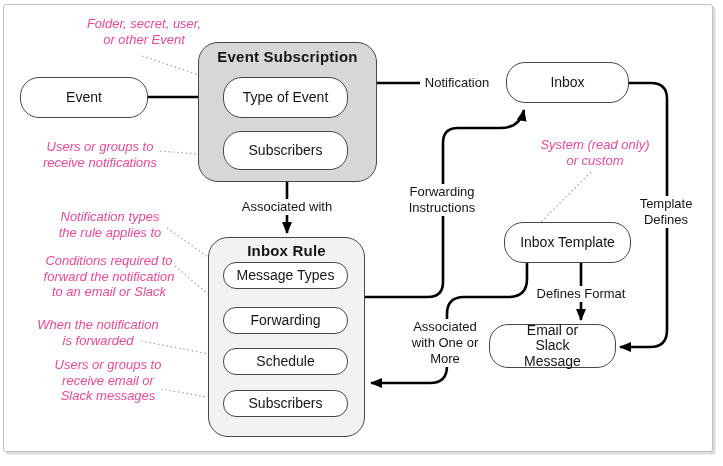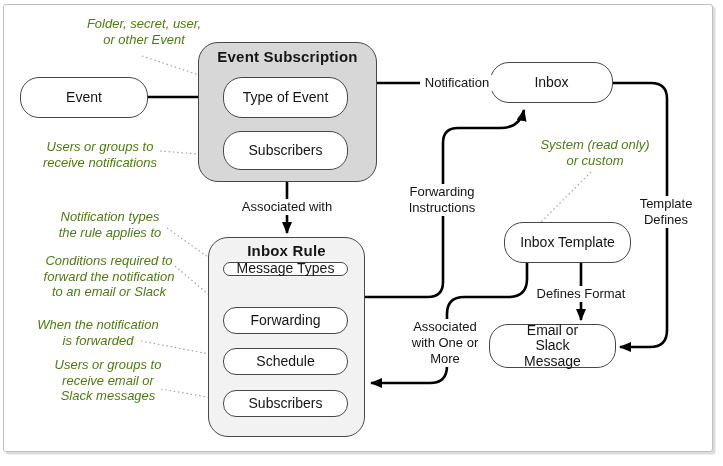--- a/index.html
+++ b/index.html
@@ -56,21 +56,21 @@
     font-size: 13px;
     text-align: center;
     line-height: 16px;
   }
   .ann {
     position: absolute;
     font-style: italic;
     font-size: 13px;
     text-align: center;
     line-height: 15.5px;
-    color: #4d7c0f;
+    color: #ec4899;
   }
   .ann div, .elabel div { white-space: nowrap; }
 </style>
 </head>
 <body>
 
 <div class="page">
 
   <div class="frame"></div>
 
@@ -109,23 +109,23 @@
   <div class="group" style="left:208px; top:237px; width:157px; height:200px; background:#f2f2f2;">
     <div class="group-title" style="top:4px;">Inbox Rule</div>
   </div>
 
   <div class="node" style="left:20px; top:77px; width:128px; height:41px;">Event</div>
 
   <div class="node" style="left:223px; top:77px; width:125px; height:41px;">Type of Event</div>
 
   <div class="node" style="left:223px; top:131px; width:125px; height:39px; border-radius:18px;">Subscribers</div>
 
-  <div class="node" style="left:490px; top:62px; width:123px; height:41px;">Inbox</div>
+  <div class="node" style="left:506px; top:62px; width:123px; height:41px;">Inbox</div>
 
-  <div class="node" style="left:223px; top:262px; width:125px; height:14px; border-radius:13px;text-align:right;">Message Types</div>
+  <div class="node" style="left:223px; top:262px; width:125px; height:27px; border-radius:13px;text-align:right;">Message Types</div>
 
   <div class="node" style="left:223px; top:307px; width:125px; height:27px; border-radius:13px;">Forwarding</div>
 
   <div class="node" style="left:223px; top:348px; width:125px; height:27px; border-radius:13px;">Schedule</div>
 
   <div class="node" style="left:223px; top:390px; width:125px; height:27px; border-radius:13px;">Subscribers</div>
 
   <div class="node" style="left:504px; top:222px; width:127px; height:41px;">Inbox Template</div>
 
   <div class="node multiline" style="left:489px; top:324px; width:127px; height:44px;">Email or Slack Message</div>

